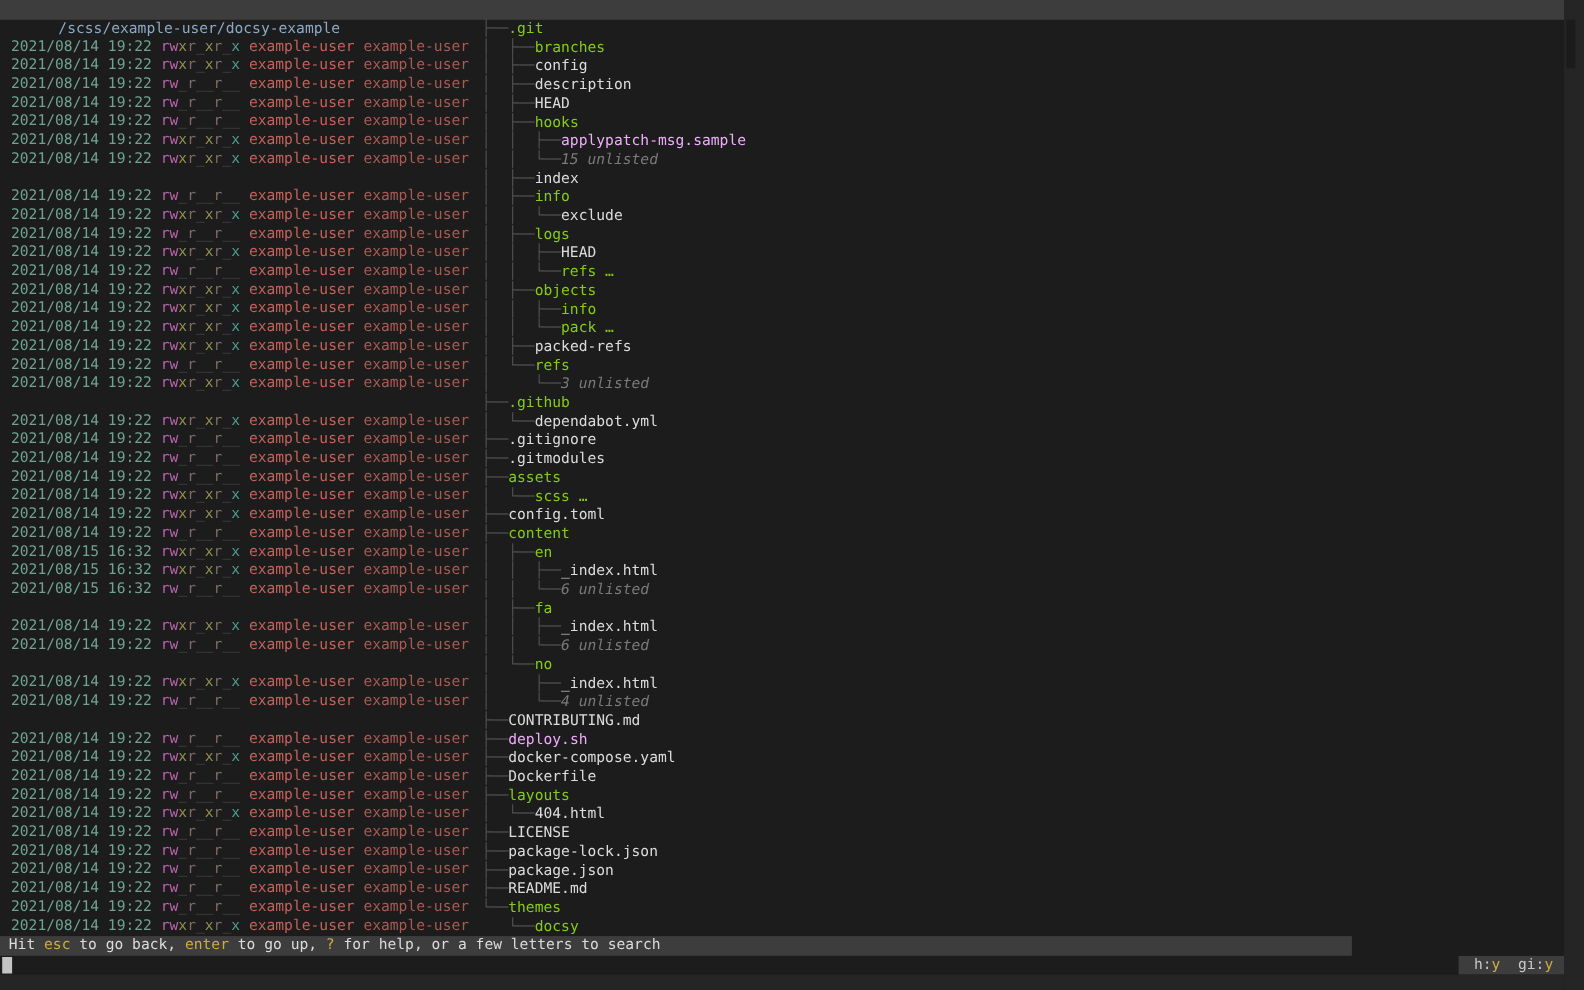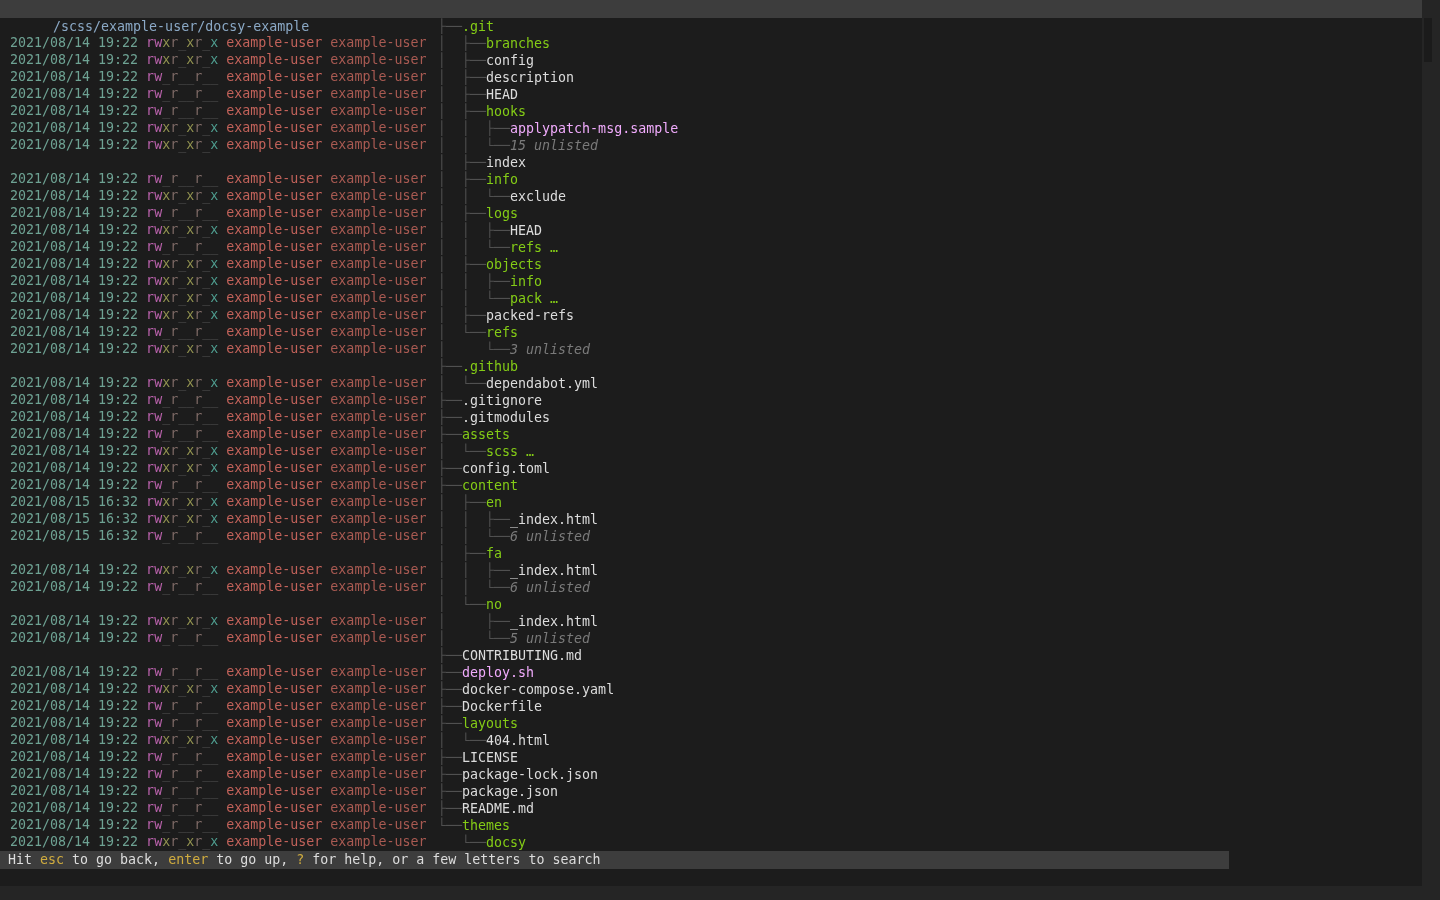--- a/index.html
+++ b/index.html
@@ -86,33 +86,37 @@
         <div class="row"><span class="stats"><span class="c-date">2021/08/14 19:22</span> <span><span class="p-m">r</span><span class="p-m">w</span><span class="p-u">_</span><span class="p-r">r</span><span class="p-u">_</span><span class="p-u">_</span><span class="p-r">r</span><span class="p-u">_</span><span class="p-u">_</span></span> <span class="c-user">example-user</span> <span class="c-group">example-user</span></span><span class="tree"><span class="t-prefix">├──</span><span class="t-file">config.toml</span></span></div>
         <div class="row"><span class="stats"><span class="c-date">2021/08/15 16:32</span> <span><span class="p-m">r</span><span class="p-m">w</span><span class="p-o">x</span><span class="p-r">r</span><span class="p-u">_</span><span class="p-o">x</span><span class="p-r">r</span><span class="p-u">_</span><span class="p-t">x</span></span> <span class="c-user">example-user</span> <span class="c-group">example-user</span></span><span class="tree"><span class="t-prefix">├──</span><span class="t-dir">content</span></span></div>
         <div class="row"><span class="stats"><span class="c-date">2021/08/15 16:32</span> <span><span class="p-m">r</span><span class="p-m">w</span><span class="p-o">x</span><span class="p-r">r</span><span class="p-u">_</span><span class="p-o">x</span><span class="p-r">r</span><span class="p-u">_</span><span class="p-t">x</span></span> <span class="c-user">example-user</span> <span class="c-group">example-user</span></span><span class="tree"><span class="t-prefix">│  ├──</span><span class="t-dir">en</span></span></div>
         <div class="row"><span class="stats"><span class="c-date">2021/08/15 16:32</span> <span><span class="p-m">r</span><span class="p-m">w</span><span class="p-u">_</span><span class="p-r">r</span><span class="p-u">_</span><span class="p-u">_</span><span class="p-r">r</span><span class="p-u">_</span><span class="p-u">_</span></span> <span class="c-user">example-user</span> <span class="c-group">example-user</span></span><span class="tree"><span class="t-prefix">│  │  ├──</span><span class="t-file">_index.html</span></span></div>
         <div class="row"><span class="stats"></span><span class="tree"><span class="t-prefix">│  │  └──</span><span class="t-unlisted">6 unlisted</span></span></div>
         <div class="row"><span class="stats"><span class="c-date">2021/08/14 19:22</span> <span><span class="p-m">r</span><span class="p-m">w</span><span class="p-o">x</span><span class="p-r">r</span><span class="p-u">_</span><span class="p-o">x</span><span class="p-r">r</span><span class="p-u">_</span><span class="p-t">x</span></span> <span class="c-user">example-user</span> <span class="c-group">example-user</span></span><span class="tree"><span class="t-prefix">│  ├──</span><span class="t-dir">fa</span></span></div>
         <div class="row"><span class="stats"><span class="c-date">2021/08/14 19:22</span> <span><span class="p-m">r</span><span class="p-m">w</span><span class="p-u">_</span><span class="p-r">r</span><span class="p-u">_</span><span class="p-u">_</span><span class="p-r">r</span><span class="p-u">_</span><span class="p-u">_</span></span> <span class="c-user">example-user</span> <span class="c-group">example-user</span></span><span class="tree"><span class="t-prefix">│  │  ├──</span><span class="t-file">_index.html</span></span></div>
         <div class="row"><span class="stats"></span><span class="tree"><span class="t-prefix">│  │  └──</span><span class="t-unlisted">6 unlisted</span></span></div>
         <div class="row"><span class="stats"><span class="c-date">2021/08/14 19:22</span> <span><span class="p-m">r</span><span class="p-m">w</span><span class="p-o">x</span><span class="p-r">r</span><span class="p-u">_</span><span class="p-o">x</span><span class="p-r">r</span><span class="p-u">_</span><span class="p-t">x</span></span> <span class="c-user">example-user</span> <span class="c-group">example-user</span></span><span class="tree"><span class="t-prefix">│  └──</span><span class="t-dir">no</span></span></div>
         <div class="row"><span class="stats"><span class="c-date">2021/08/14 19:22</span> <span><span class="p-m">r</span><span class="p-m">w</span><span class="p-u">_</span><span class="p-r">r</span><span class="p-u">_</span><span class="p-u">_</span><span class="p-r">r</span><span class="p-u">_</span><span class="p-u">_</span></span> <span class="c-user">example-user</span> <span class="c-group">example-user</span></span><span class="tree"><span class="t-prefix">│     ├──</span><span class="t-file">_index.html</span></span></div>
-        <div class="row"><span class="stats"></span><span class="tree"><span class="t-prefix">│     └──</span><span class="t-unlisted">5 unlisted</span></span></div>
+        <div class="row"><span class="stats"></span><span class="tree"><span class="t-prefix">│     └──</span><span class="t-unlisted">4 unlisted</span></span></div>
         <div class="row"><span class="stats"><span class="c-date">2021/08/14 19:22</span> <span><span class="p-m">r</span><span class="p-m">w</span><span class="p-u">_</span><span class="p-r">r</span><span class="p-u">_</span><span class="p-u">_</span><span class="p-r">r</span><span class="p-u">_</span><span class="p-u">_</span></span> <span class="c-user">example-user</span> <span class="c-group">example-user</span></span><span class="tree"><span class="t-prefix">├──</span><span class="t-file">CONTRIBUTING.md</span></span></div>
         <div class="row"><span class="stats"><span class="c-date">2021/08/14 19:22</span> <span><span class="p-m">r</span><span class="p-m">w</span><span class="p-o">x</span><span class="p-r">r</span><span class="p-u">_</span><span class="p-o">x</span><span class="p-r">r</span><span class="p-u">_</span><span class="p-t">x</span></span> <span class="c-user">example-user</span> <span class="c-group">example-user</span></span><span class="tree"><span class="t-prefix">├──</span><span class="t-exe">deploy.sh</span></span></div>
         <div class="row"><span class="stats"><span class="c-date">2021/08/14 19:22</span> <span><span class="p-m">r</span><span class="p-m">w</span><span class="p-u">_</span><span class="p-r">r</span><span class="p-u">_</span><span class="p-u">_</span><span class="p-r">r</span><span class="p-u">_</span><span class="p-u">_</span></span> <span class="c-user">example-user</span> <span class="c-group">example-user</span></span><span class="tree"><span class="t-prefix">├──</span><span class="t-file">docker-compose.yaml</span></span></div>
         <div class="row"><span class="stats"><span class="c-date">2021/08/14 19:22</span> <span><span class="p-m">r</span><span class="p-m">w</span><span class="p-u">_</span><span class="p-r">r</span><span class="p-u">_</span><span class="p-u">_</span><span class="p-r">r</span><span class="p-u">_</span><span class="p-u">_</span></span> <span class="c-user">example-user</span> <span class="c-group">example-user</span></span><span class="tree"><span class="t-prefix">├──</span><span class="t-file">Dockerfile</span></span></div>
         <div class="row"><span class="stats"><span class="c-date">2021/08/14 19:22</span> <span><span class="p-m">r</span><span class="p-m">w</span><span class="p-o">x</span><span class="p-r">r</span><span class="p-u">_</span><span class="p-o">x</span><span class="p-r">r</span><span class="p-u">_</span><span class="p-t">x</span></span> <span class="c-user">example-user</span> <span class="c-group">example-user</span></span><span class="tree"><span class="t-prefix">├──</span><span class="t-dir">layouts</span></span></div>
         <div class="row"><span class="stats"><span class="c-date">2021/08/14 19:22</span> <span><span class="p-m">r</span><span class="p-m">w</span><span class="p-u">_</span><span class="p-r">r</span><span class="p-u">_</span><span class="p-u">_</span><span class="p-r">r</span><span class="p-u">_</span><span class="p-u">_</span></span> <span class="c-user">example-user</span> <span class="c-group">example-user</span></span><span class="tree"><span class="t-prefix">│  └──</span><span class="t-file">404.html</span></span></div>
         <div class="row"><span class="stats"><span class="c-date">2021/08/14 19:22</span> <span><span class="p-m">r</span><span class="p-m">w</span><span class="p-u">_</span><span class="p-r">r</span><span class="p-u">_</span><span class="p-u">_</span><span class="p-r">r</span><span class="p-u">_</span><span class="p-u">_</span></span> <span class="c-user">example-user</span> <span class="c-group">example-user</span></span><span class="tree"><span class="t-prefix">├──</span><span class="t-file">LICENSE</span></span></div>
         <div class="row"><span class="stats"><span class="c-date">2021/08/14 19:22</span> <span><span class="p-m">r</span><span class="p-m">w</span><span class="p-u">_</span><span class="p-r">r</span><span class="p-u">_</span><span class="p-u">_</span><span class="p-r">r</span><span class="p-u">_</span><span class="p-u">_</span></span> <span class="c-user">example-user</span> <span class="c-group">example-user</span></span><span class="tree"><span class="t-prefix">├──</span><span class="t-file">package-lock.json</span></span></div>
         <div class="row"><span class="stats"><span class="c-date">2021/08/14 19:22</span> <span><span class="p-m">r</span><span class="p-m">w</span><span class="p-u">_</span><span class="p-r">r</span><span class="p-u">_</span><span class="p-u">_</span><span class="p-r">r</span><span class="p-u">_</span><span class="p-u">_</span></span> <span class="c-user">example-user</span> <span class="c-group">example-user</span></span><span class="tree"><span class="t-prefix">├──</span><span class="t-file">package.json</span></span></div>
         <div class="row"><span class="stats"><span class="c-date">2021/08/14 19:22</span> <span><span class="p-m">r</span><span class="p-m">w</span><span class="p-u">_</span><span class="p-r">r</span><span class="p-u">_</span><span class="p-u">_</span><span class="p-r">r</span><span class="p-u">_</span><span class="p-u">_</span></span> <span class="c-user">example-user</span> <span class="c-group">example-user</span></span><span class="tree"><span class="t-prefix">├──</span><span class="t-file">README.md</span></span></div>
         <div class="row"><span class="stats"><span class="c-date">2021/08/14 19:22</span> <span><span class="p-m">r</span><span class="p-m">w</span><span class="p-o">x</span><span class="p-r">r</span><span class="p-u">_</span><span class="p-o">x</span><span class="p-r">r</span><span class="p-u">_</span><span class="p-t">x</span></span> <span class="c-user">example-user</span> <span class="c-group">example-user</span></span><span class="tree"><span class="t-prefix">└──</span><span class="t-dir">themes</span></span></div>
         <div class="row"><span class="stats"><span class="c-date">2021/08/14 19:22</span> <span><span class="p-m">r</span><span class="p-m">w</span><span class="p-o">x</span><span class="p-r">r</span><span class="p-u">_</span><span class="p-o">x</span><span class="p-r">r</span><span class="p-u">_</span><span class="p-t">x</span></span> <span class="c-user">example-user</span> <span class="c-group">example-user</span></span><span class="tree"><span class="t-prefix">   └──</span><span class="t-dir">docsy</span></span></div>
       </div>
     <div class="statusbar" id="statusbar"><span>Hit </span><span class="key">esc</span><span> to go back, </span><span class="key">enter</span><span> to go up, </span><span class="key">?</span><span> for help, or a few letters to search</span></div>
+    <div class="inputline">
+      <div class="cursor"></div>
+      <div class="flags" id="flags"><span>h:</span><span class="flag-val">y</span>  <span>gi:</span><span class="flag-val">y</span></div>
+    </div>
   </div>
   <div class="scrollstrip">
     <div class="scrollthumb"></div>
   </div>
   <div class="bottomstrip"></div>
 </div>
 
 </body></html>

